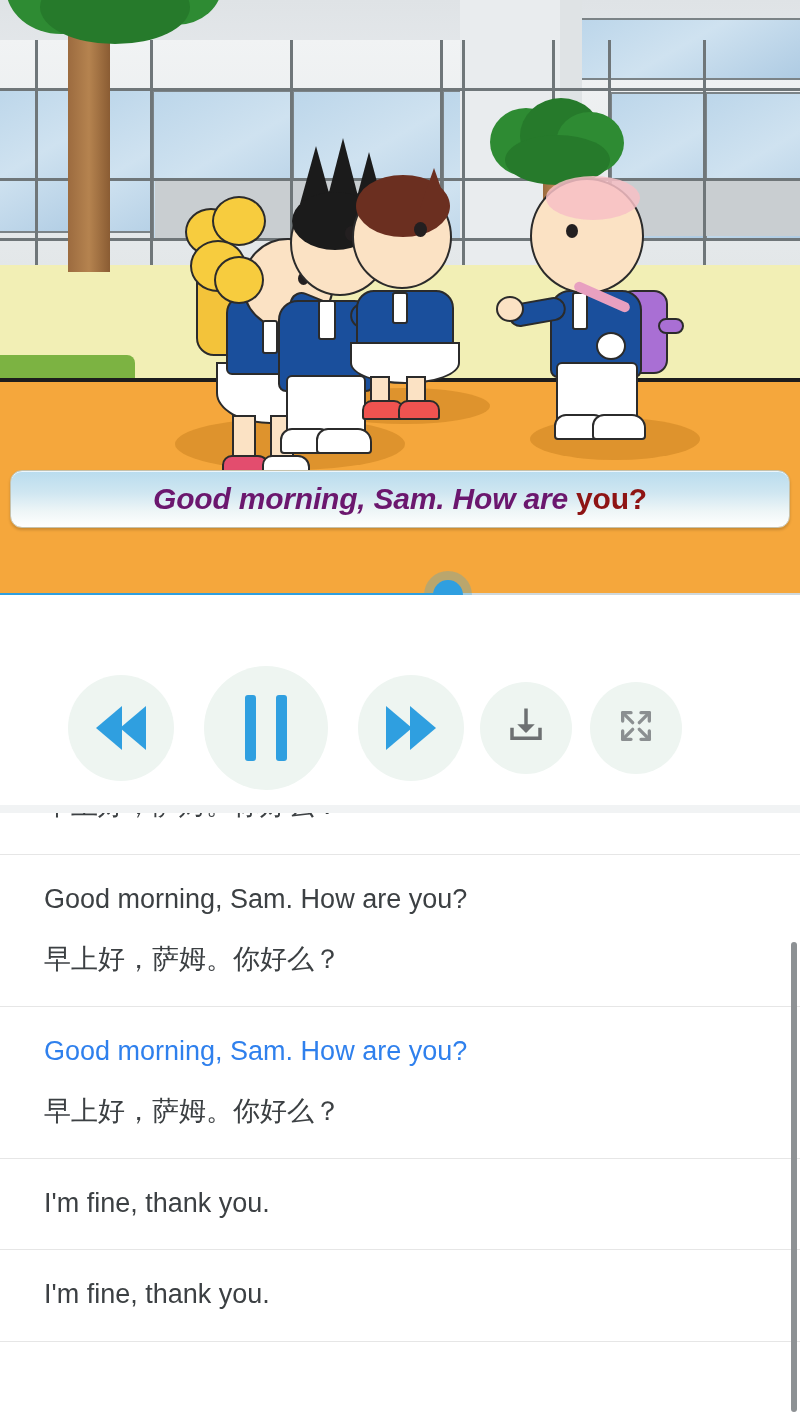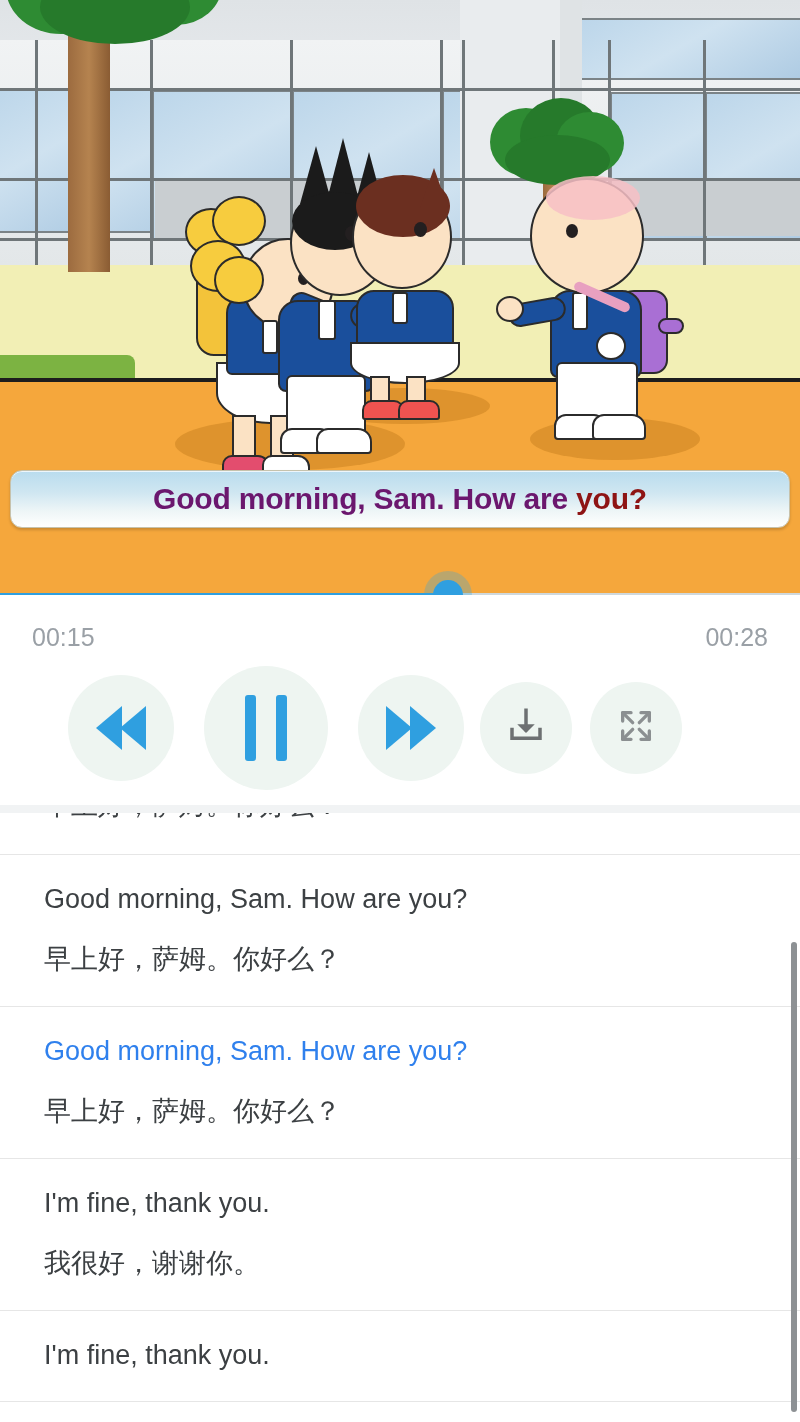--- a/index.html
+++ b/index.html
@@ -95,21 +95,21 @@
     background: linear-gradient(180deg,#b9dcee 0%, #cfe6f1 38%, #eef6f7 72%, #ffffff 100%);
     border:1px solid #c6c2ad;
     box-shadow: 0 2px 3px rgba(0,0,0,.18), inset 0 1px 0 rgba(255,255,255,.75);
     display:flex; align-items:center; justify-content:center;
     z-index:30;
   }
   .subtitle-text {
     font-size:30px; font-weight:bold; letter-spacing:-0.2px;
     white-space:nowrap;
   }
-  .st-a { color:#6b176e; }
+  .st-a { color:#6b176e;font-style:italic; }
   .st-b { color:#8e1414; }
 
   
   .progress-wrap {
     position:absolute; left:0; top:586px; width:800px; height:20px; z-index:35;
   }
   .track-bg { position:absolute; left:0; top:7px; width:800px; height:5px; background:#cfd8dc; }
   .track-fill { position:absolute; left:0; top:7px; height:5px; background:#2f9fe0; }
   .thumb-halo {
     position:absolute; top:-15px; width:48px; height:48px; border-radius:50%;
@@ -322,24 +322,20 @@
 
     <div class="progress-wrap">
       <div class="track-bg"></div>
       <div class="track-fill" id="trackFill" style="width: 448px;"></div>
       <div class="thumb-halo" id="thumbHalo" style="left: 424px;"></div>
       <div class="thumb" id="thumbDot" style="left: 433px;"></div>
     </div>
   </div>
 
   <div class="controls">
-    <div class="times">
-      <span>00:15</span>
-      <span>00:28</span>
-    </div>
 
     <div class="btn-row">
       <div class="cbtn sz-md">
         <span style="display:flex;align-items:center;">
           <span class="tri-l" style="border-top-width:22px;border-bottom-width:22px;border-right-width:26px;"></span>
           <span class="tri-l" style="border-top-width:22px;border-bottom-width:22px;border-right-width:26px;margin-left:-2px;"></span>
         </span>
       </div>
       <div class="gap-a"></div>
 
@@ -396,21 +392,20 @@
         <div class="row">
           <div class="line-en">Good morning, Sam. How are you?</div>
           <div class="line-cn">早上好，萨姆。你好么？</div>
         </div>
         <div class="row">
           <div class="line-en active">Good morning, Sam. How are you?</div>
           <div class="line-cn">早上好，萨姆。你好么？</div>
         </div>
         <div class="row">
           <div class="line-en">I'm fine, thank you.</div>
-          <div class="line-cn">我很好，谢谢你。</div>
         </div>
         <div class="row">
           <div class="line-en">I'm fine, thank you.</div>
         </div>
       </div>
     <div class="scrollbar"></div>
   </div>
 
 </div>
 

